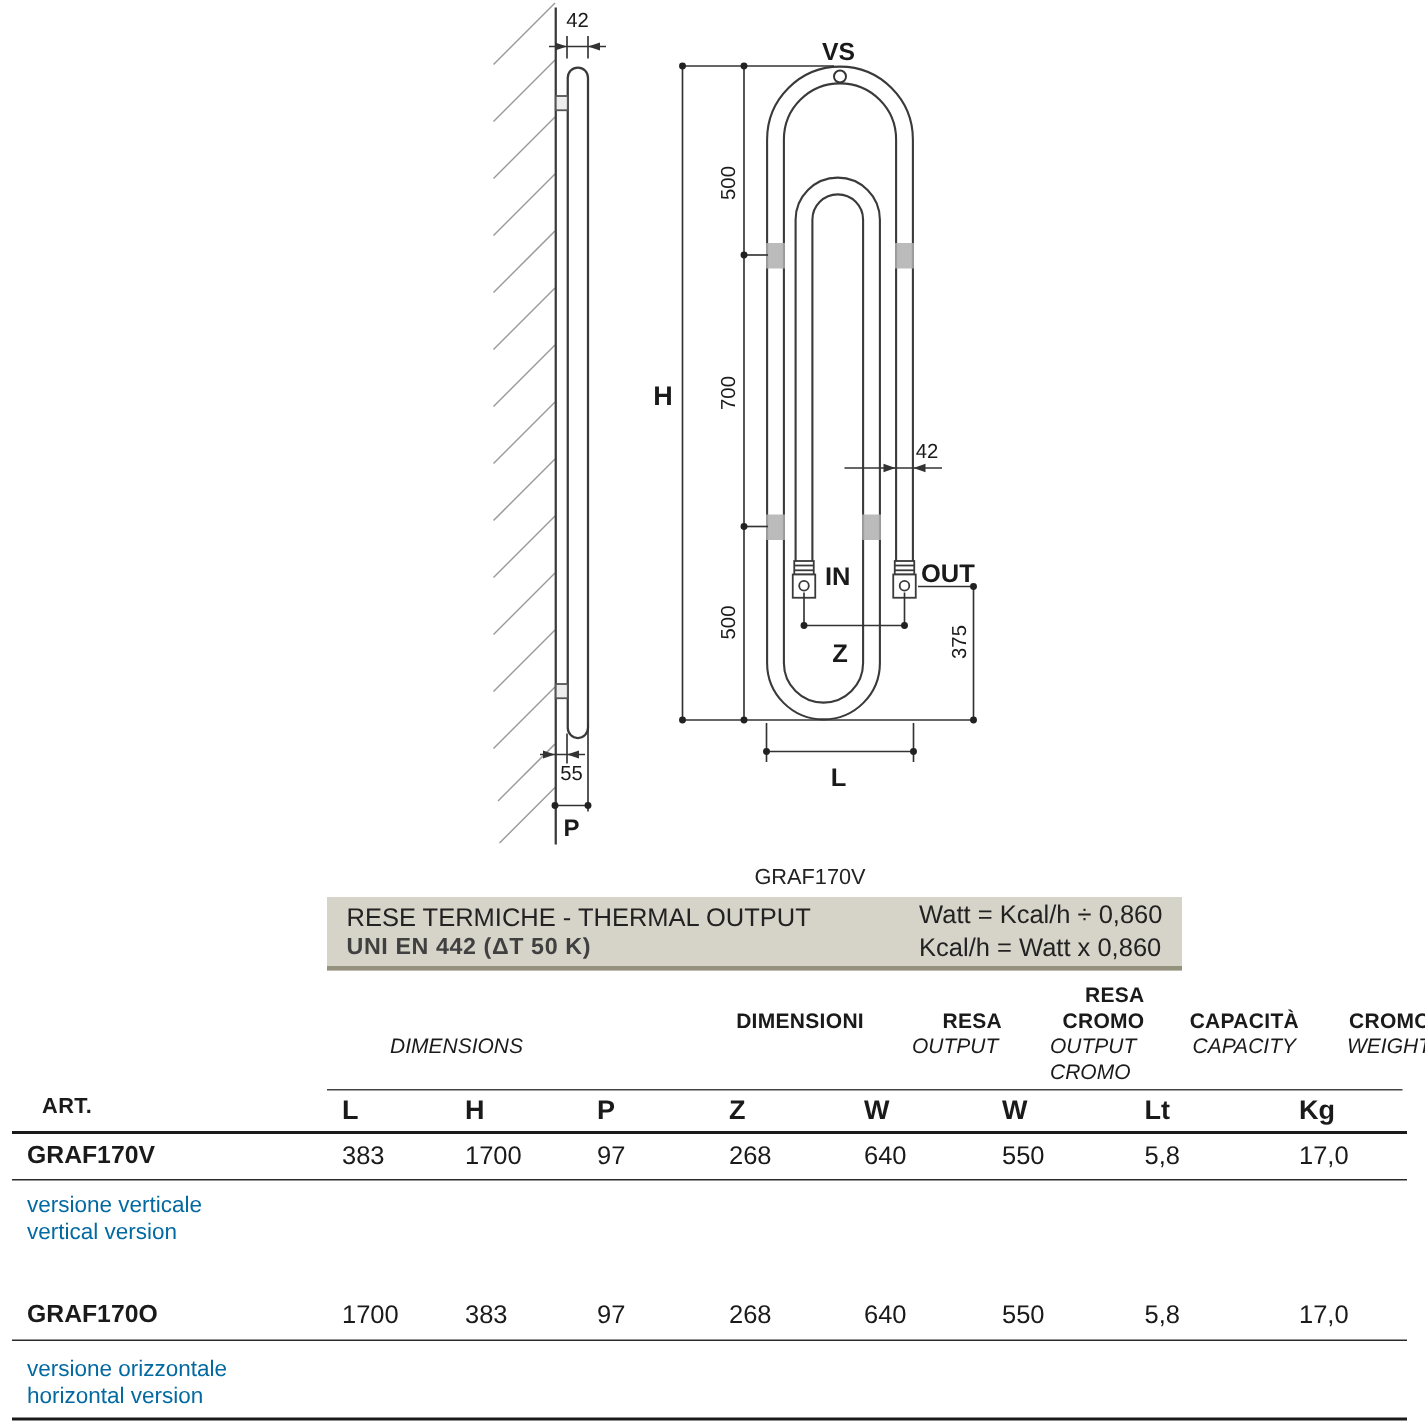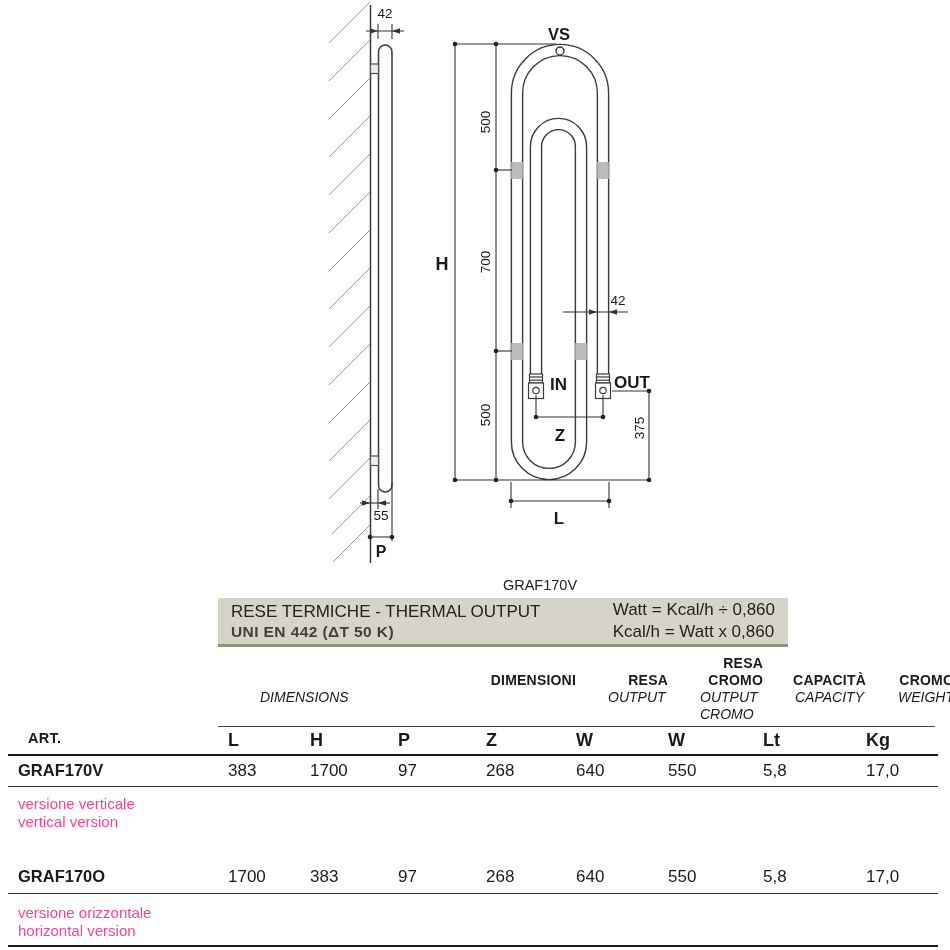--- a/index.html
+++ b/index.html
@@ -20,21 +20,21 @@
   
   .grid-row { position:absolute; left:0; width:950px; display:grid;
               grid-template-columns:228px 82px 88px 88px 90px 92px 95px 103px auto; }
   .gh  { font-size:14px; line-height:17px; font-weight:bold; letter-spacing:.2px;text-align:right; }
   .ghi { font-size:14px; line-height:17px; font-style:italic; font-weight:normal;margin-left:32px; }
   .units { font-size:18px; font-weight:bold; }
   .art-h { font-size:14.5px; font-weight:bold; padding-left:28px; letter-spacing:.3px; }
   .vals { font-size:17px; }
   .art-c { font-size:16.5px; font-weight:bold; padding-left:18px; }
   .rule { position:absolute; height:0; }
-  .note { position:absolute; left:18px; font-size:15px; line-height:17.5px; color:#ec4899; }
+  .note { position:absolute; left:18px; font-size:15px; line-height:17.5px; color:#0369a1; }
   .caption { position:absolute; left:440px; top:577px; width:200px; text-align:center;
              font-size:14.5px; color:#222; }
 </style>
 </head>
 <body>
 
 <svg class="abs" style="left:0;top:0" width="950" height="600" viewBox="0 0 950 600">
 
   <g stroke="#9a9a9a" stroke-width="1">
     <line x1="370" y1="2" x2="329" y2="43"></line>

